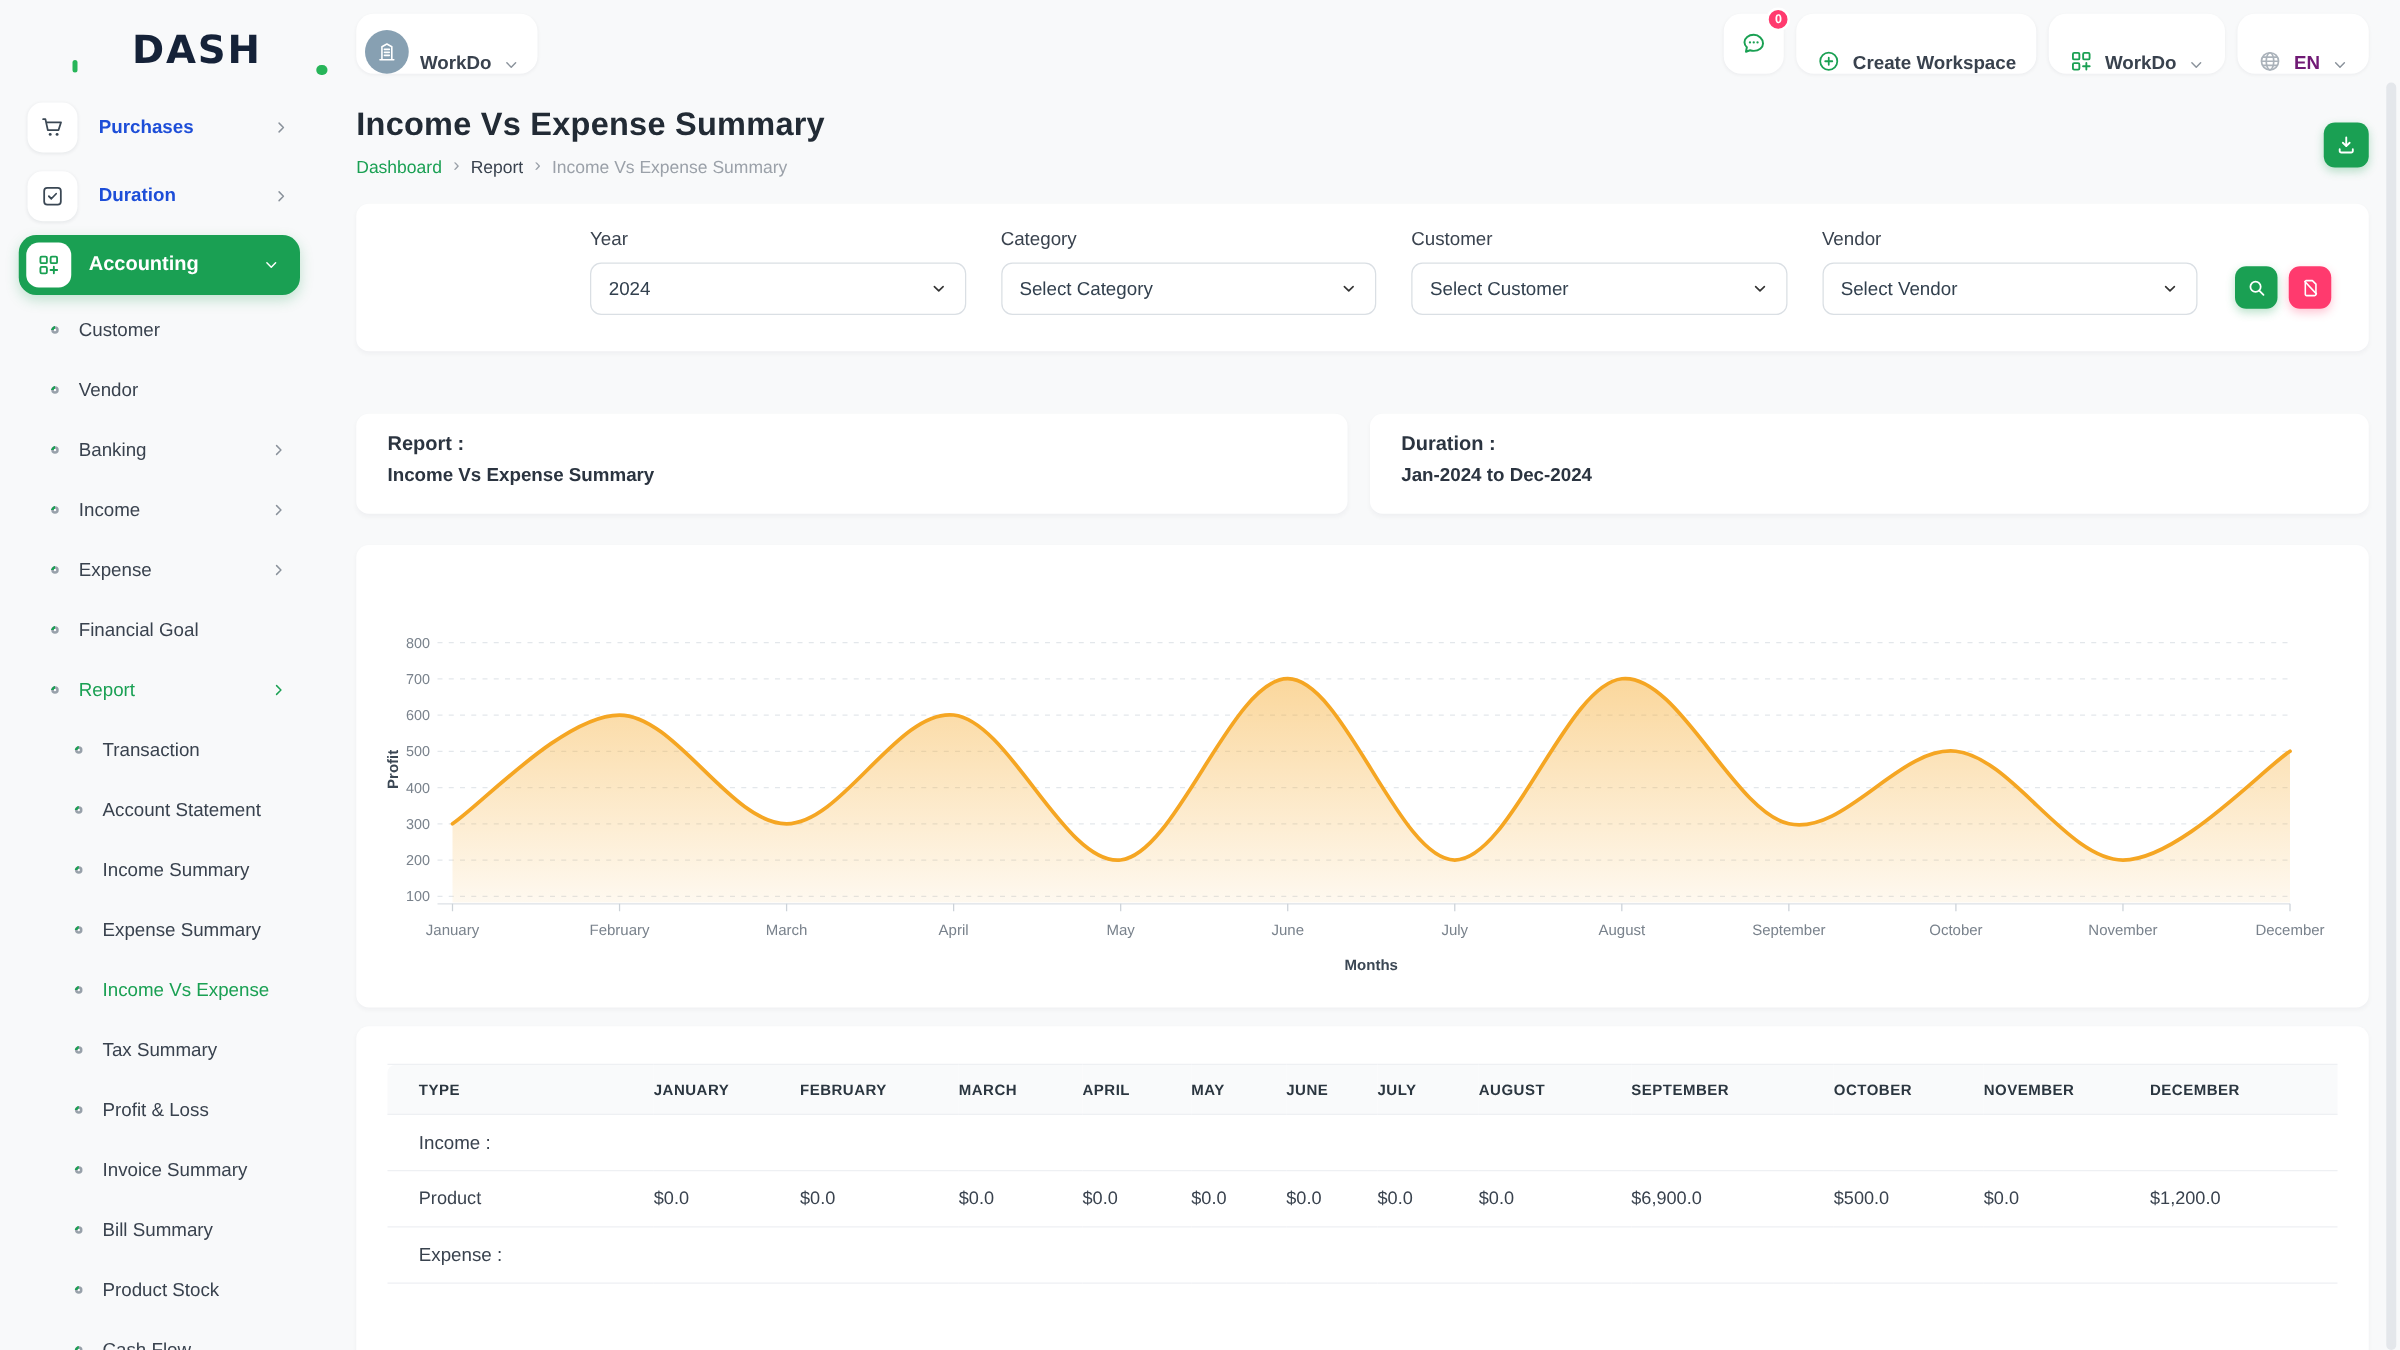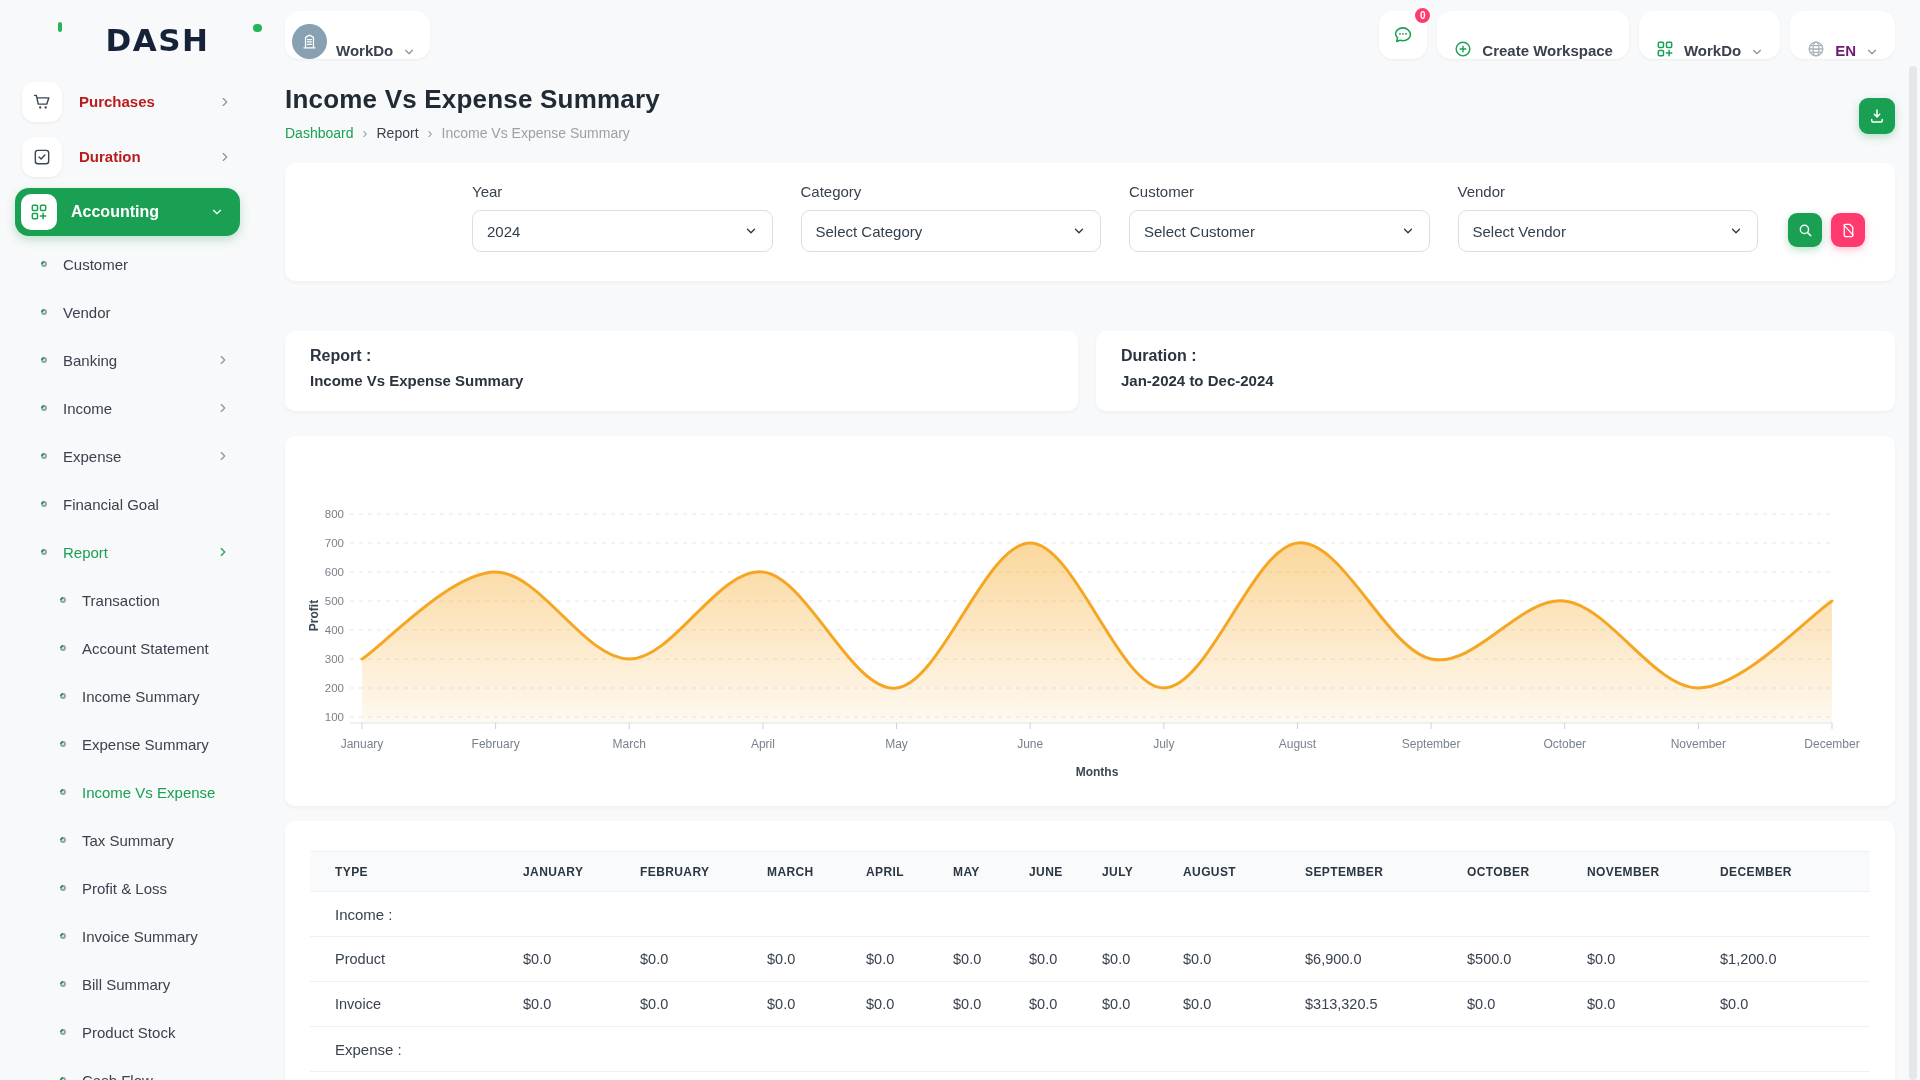--- a/index.html
+++ b/index.html
@@ -2,29 +2,29 @@
 <html><head>
 <meta charset="utf-8">
 <style>
   *{margin:0;padding:0;box-sizing:border-box;}
   html,body{width:1920px;height:1080px;overflow:hidden;}
   body{background:#f8f9fa;font-family:"Liberation Sans","DejaVu Sans",sans-serif;color:#39424e;position:relative;}
   svg{display:block;}
 
   
   .sidebar{position:absolute;left:0;top:0;width:262px;height:1080px;padding-top:22px;}
-  .logo{display:flex;align-items:flex-start;margin-left:58px;height:36px;gap:41px;}
+  .logo{display:flex;align-items:flex-end;margin-left:58px;height:36px;gap:41px;}
   .logo-dot{width:10px;height:10px;border-radius:3px;background:#27b559;margin-right:3px;}
   .logo-text{font-size:31px;font-weight:800;color:#152238;letter-spacing:1.5px;font-family:"DejaVu Sans",sans-serif;}
   .logo-bar{width:27px;height:8px;border-radius:4px;background:#27b559;margin-left:2px;transform:translateY(2px);}
   .nav{margin-top:16px;}
   .nav-top{display:flex;align-items:center;height:55px;padding:0 30px 0 22px;cursor:pointer;}
   .nav-top .tile{width:40px;height:40px;border-radius:12px;background:#fff;box-shadow:0 1px 3px rgba(16,24,40,.07);display:flex;align-items:center;justify-content:center;color:#3a4754;}
   .nav-top .tile svg{width:20px;height:20px;}
-  .nav-top .lbl{margin-left:17px;font-size:15px;font-weight:600;color:#b91c1c;}
+  .nav-top .lbl{margin-left:17px;font-size:15px;font-weight:600;color:#1d4ed8;}
   .spacer{flex:1;}
   .chev{color:#8a929b;display:flex;}
   .chev svg{width:14px;height:14px;}
   .nav-pill{display:flex;align-items:center;height:48px;margin:4px 22px 4px 15px;padding:0 16px 0 6px;background:#1aa053;border-radius:14px;cursor:pointer;box-shadow:0 4px 10px rgba(26,160,83,.25);}
   .nav-pill .tile{width:36px;height:36px;border-radius:10px;background:#fff;display:flex;align-items:center;justify-content:center;color:#1aa053;}
   .nav-pill .tile svg{width:20px;height:20px;}
   .nav-pill .lbl{margin-left:14px;font-size:16px;font-weight:700;color:#fff;}
   .nav-pill .chev{color:#fff;}
   .nav-sub{display:flex;align-items:center;height:48px;padding-right:32px;font-size:15px;color:#39424e;cursor:pointer;}
   .nav-sub .ring{position:relative;width:6px;height:6px;border:2px solid #98a1aa;border-radius:50%;flex:0 0 auto;}
@@ -546,35 +546,20 @@
             <td>$0.0</td>
             <td>$0.0</td>
             <td>$0.0</td>
             <td>$0.0</td>
             <td>$0.0</td>
             <td>$6,900.0</td>
             <td>$500.0</td>
             <td>$0.0</td>
             <td>$1,200.0</td>
           </tr>
-          <tr>
-            <td>Invoice</td>
-            <td>$0.0</td>
-            <td>$0.0</td>
-            <td>$0.0</td>
-            <td>$0.0</td>
-            <td>$0.0</td>
-            <td>$0.0</td>
-            <td>$0.0</td>
-            <td>$0.0</td>
-            <td>$313,320.5</td>
-            <td>$0.0</td>
-            <td>$0.0</td>
-            <td>$0.0</td>
-          </tr>
           <tr class="section">
             <td>Expense :</td>
             <td></td>
             <td></td>
             <td></td>
             <td></td>
             <td></td>
             <td></td>
             <td></td>
             <td></td>

